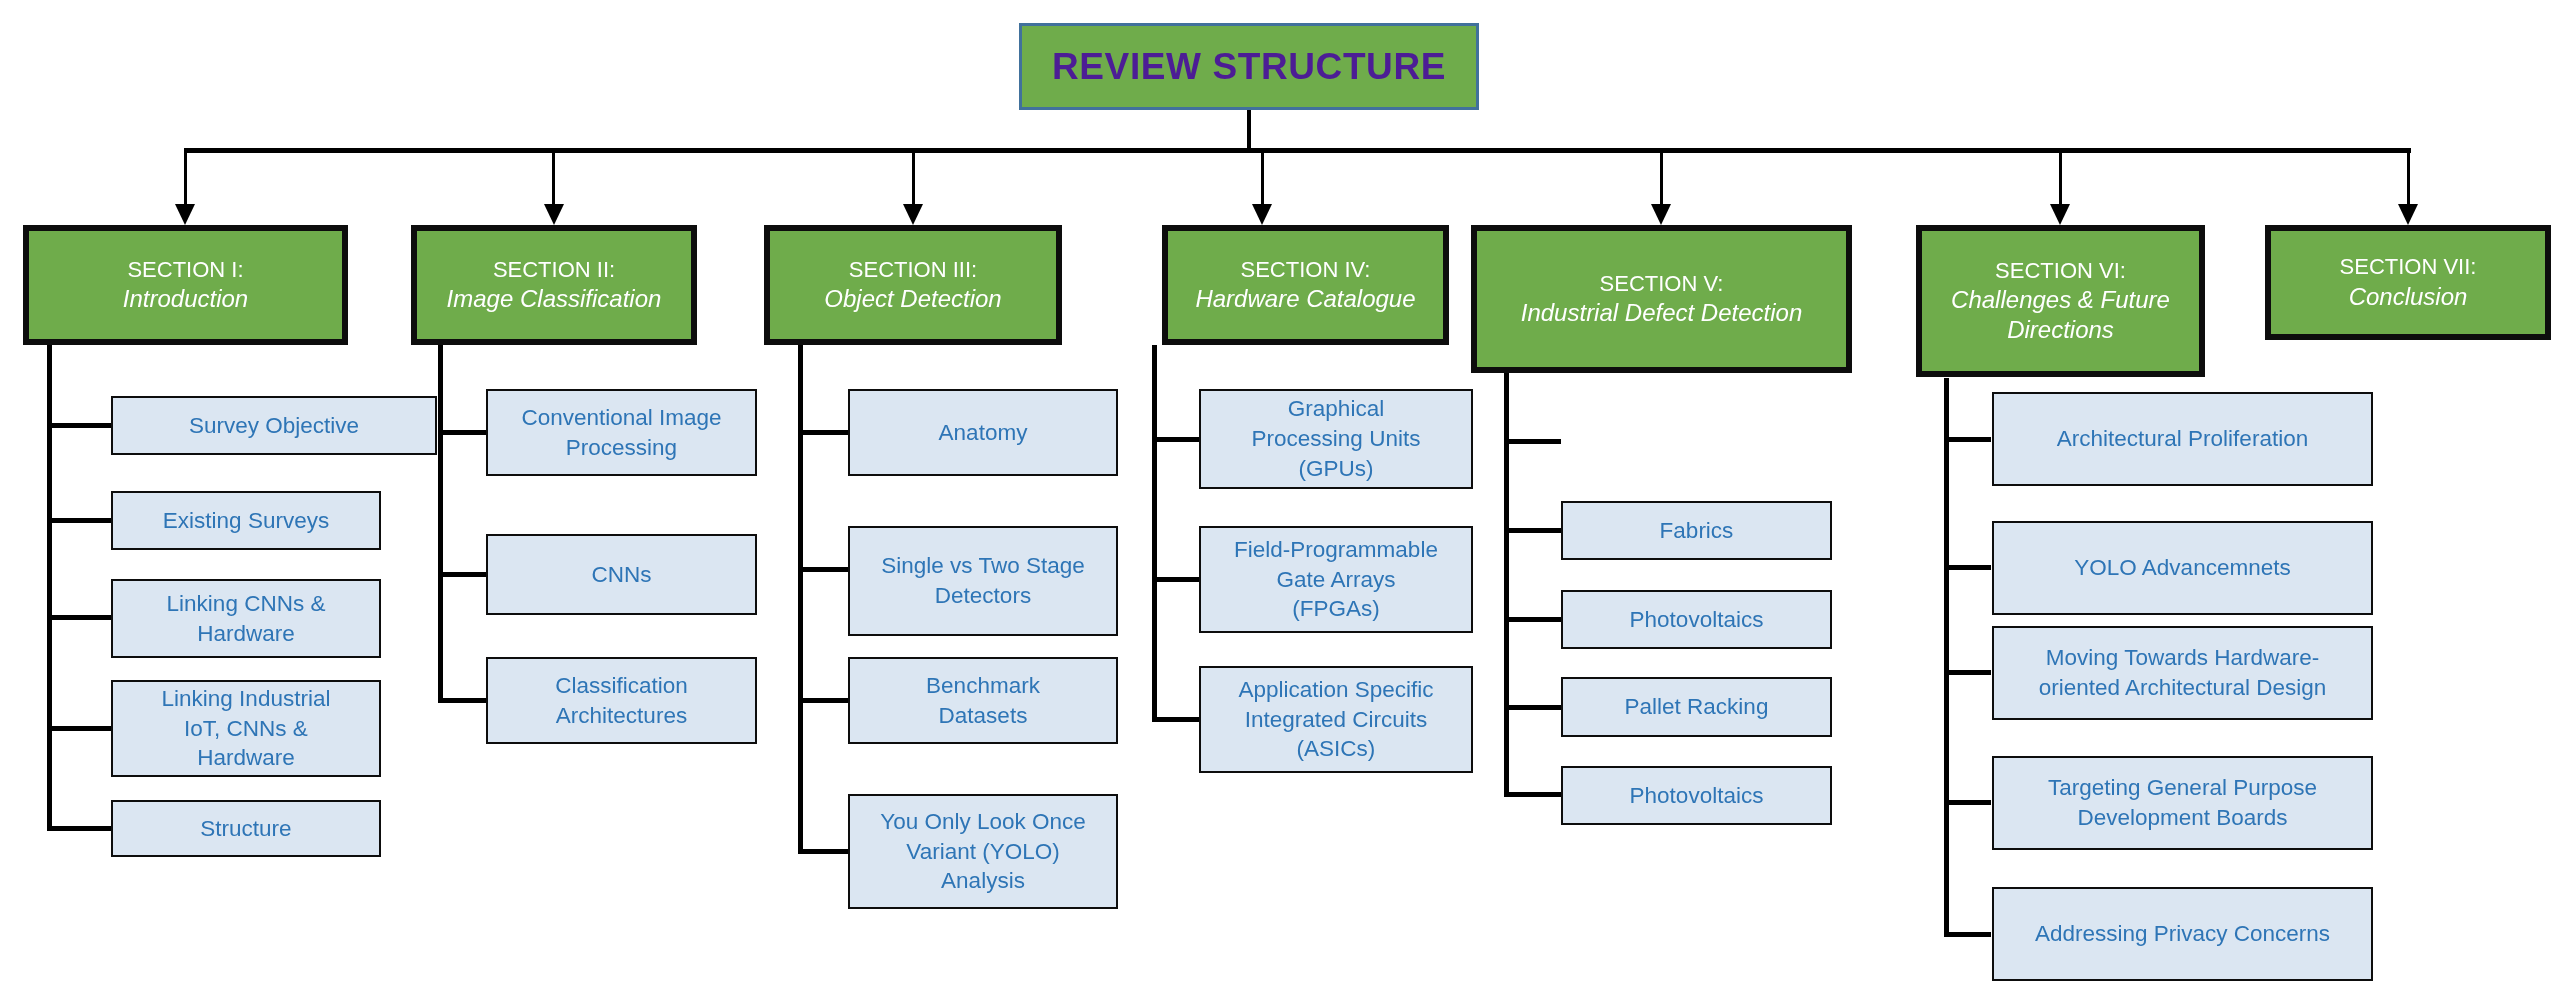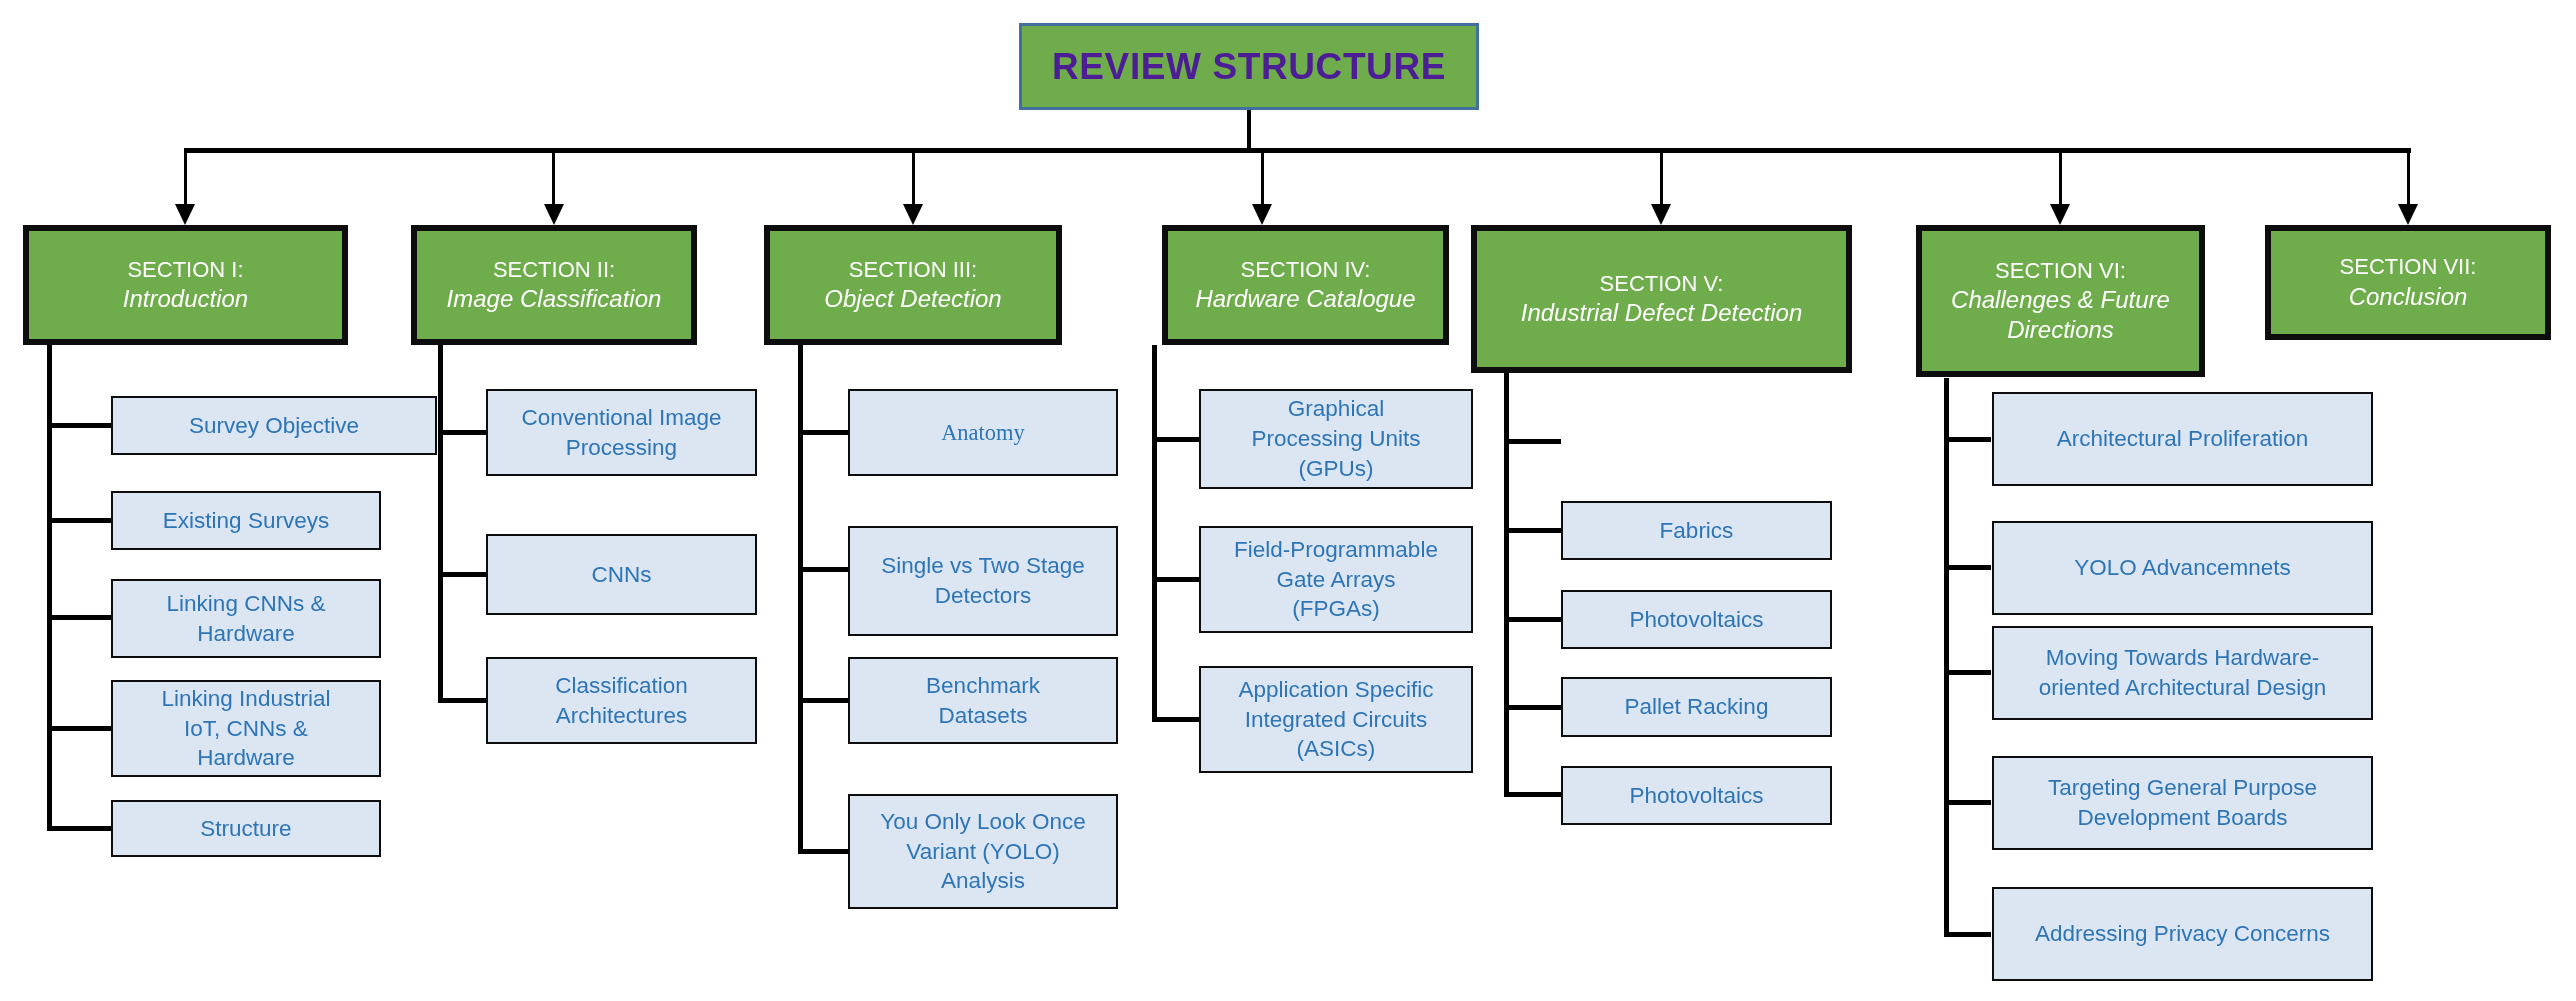--- a/index.html
+++ b/index.html
@@ -112,21 +112,21 @@
   <div class="line" style="left:438px;top:698px;width:48px;height:4.7px;"></div>
   <div class="child" style="left:486px;top:657px;width:271px;height:87px;">Classification
 Architectures</div>
 
   <div class="section" style="left:764px;top:225px;width:298px;height:120px;">
     <div class="sec-heading">SECTION III:</div>
     <div class="sec-subtitle">Object Detection</div>
   </div>
   <div class="line" style="left:798px;top:345px;width:4.7px;height:509px;"></div>
   <div class="line" style="left:798px;top:430px;width:50px;height:4.7px;"></div>
-  <div class="child" style="left:848px;top:389px;width:270px;height:87px;font-family:Liberation Serif, serif;">Anatomy</div>
+  <div class="child" style="left:848px;top:389px;width:270px;height:87px;">Anatomy</div>
   <div class="line" style="left:798px;top:567px;width:50px;height:4.7px;"></div>
   <div class="child" style="left:848px;top:526px;width:270px;height:110px;">Single vs Two Stage
 Detectors</div>
   <div class="line" style="left:798px;top:698px;width:50px;height:4.7px;"></div>
   <div class="child" style="left:848px;top:657px;width:270px;height:87px;">Benchmark
 Datasets</div>
   <div class="line" style="left:798px;top:849px;width:50px;height:4.7px;"></div>
   <div class="child" style="left:848px;top:794px;width:270px;height:115px;">You Only Look Once
 Variant (YOLO)
 Analysis</div>

